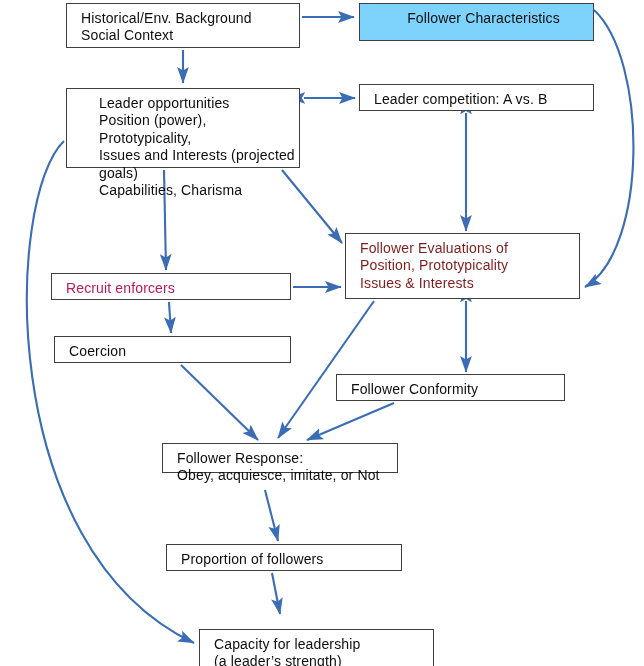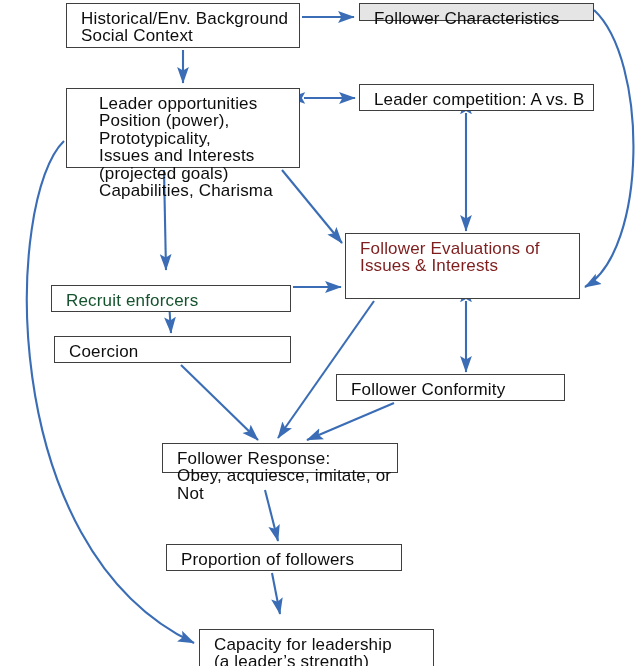--- a/index.html
+++ b/index.html
@@ -21,21 +21,21 @@
     top: 0;
     width: 644px;
     height: 666px;
   }
   .node {
     position: absolute;
     box-sizing: border-box;
     border: 1.3px solid #3f3f3f;
     background: #ffffff;
     color: #0d0d0d;
-    font-size: 17px;
+    font-size: 14px;
     line-height: 17.4px;
     padding: 6px 0 6px 14px;
     z-index: 2;
     white-space: pre-line;
     letter-spacing: 0.01em;
   }
   .node span {
     display: block;
   }
 </style>
@@ -68,25 +68,25 @@
         <path d="M 394 403 L 307 440" stroke="#3a6db5" marker-end="url(#arrow-end)"></path>
         <path d="M 265 490 L 278 541" stroke="#3a6db5" marker-end="url(#arrow-end)"></path>
         <path d="M 272 573 L 280 614" stroke="#3a6db5" marker-end="url(#arrow-end)"></path>
         <path d="M 64 141 C 6 196 -6 548 194 643" stroke="#3a6db5" marker-end="url(#arrow-end)"></path>
         <path d="M 594 10 C 648 60 648 250 585 287" stroke="#3a6db5" marker-end="url(#arrow-end)"></path>
       </g>
   </svg>
 
   <div id="node-layer">
       <div class="node" style="left: 66px; top: 3px; width: 234px; height: 45px; border-color: rgb(63, 63, 63); background: rgb(255, 255, 255); color: rgb(13, 13, 13);"><span>Historical/Env. Background</span><span>Social Context</span></div>
-      <div class="node" style="left: 359px; top: 3px; width: 235px; height: 18px; border-color: rgb(63, 63, 63); background: #e5e5e5; color: rgb(13, 13, 13);"><span>Follower Characteristics</span></div>
+      <div class="node" style="left: 359px; top: 3px; width: 235px; height: 38px; border-color: rgb(63, 63, 63); background: #7dd3fc; color: rgb(13, 13, 13); text-align: center;"><span>Follower Characteristics</span></div>
       <div class="node" style="left: 66px; top: 88px; width: 234px; height: 80px; border-color: rgb(63, 63, 63); background: rgb(255, 255, 255); color: rgb(13, 13, 13); padding-left: 32px;"><span>Leader opportunities</span><span>Position (power), Prototypicality,</span><span>Issues and Interests (projected goals)</span><span>Capabilities, Charisma</span></div>
       <div class="node" style="left: 359px; top: 84px; width: 235px; height: 27px; border-color: rgb(63, 63, 63); background: rgb(255, 255, 255); color: rgb(13, 13, 13);"><span>Leader competition: A vs. B</span></div>
-      <div class="node" style="left: 345px; top: 233px; width: 235px; height: 66px; border-color: rgb(63, 63, 63); background: rgb(255, 255, 255); color: #7f1d1d;"><span>Follower Evaluations of</span><span>Issues &amp; Interests</span></div>
-      <div class="node" style="left: 51px; top: 273px; width: 240px; height: 27px; border-color: rgb(63, 63, 63); background: rgb(255, 255, 255); color: #14532d; margin-top: 12px;"><span>Recruit enforcers</span></div>
+      <div class="node" style="left: 345px; top: 233px; width: 235px; height: 66px; border-color: rgb(63, 63, 63); background: rgb(255, 255, 255); color: #7f1d1d;"><span>Follower Evaluations of</span><span>Position, Prototypicality</span><span>Issues &amp; Interests</span></div>
+      <div class="node" style="left: 51px; top: 273px; width: 240px; height: 27px; border-color: rgb(63, 63, 63); background: rgb(255, 255, 255); color: #be185d;"><span>Recruit enforcers</span></div>
       <div class="node" style="left: 54px; top: 336px; width: 237px; height: 27px; border-color: rgb(63, 63, 63); background: rgb(255, 255, 255); color: rgb(13, 13, 13);"><span>Coercion</span></div>
       <div class="node" style="left: 336px; top: 374px; width: 229px; height: 27px; border-color: rgb(63, 63, 63); background: rgb(255, 255, 255); color: rgb(13, 13, 13);"><span>Follower Conformity</span></div>
       <div class="node" style="left: 162px; top: 443px; width: 236px; height: 30px; border-color: rgb(63, 63, 63); background: rgb(255, 255, 255); color: rgb(13, 13, 13);"><span>Follower Response:</span><span>Obey, acquiesce, imitate, or Not</span></div>
       <div class="node" style="left: 166px; top: 544px; width: 236px; height: 27px; border-color: rgb(63, 63, 63); background: rgb(255, 255, 255); color: rgb(13, 13, 13);"><span>Proportion of followers</span></div>
       <div class="node" style="left: 199px; top: 629px; width: 235px; height: 45px; border-color: rgb(63, 63, 63); background: rgb(255, 255, 255); color: rgb(13, 13, 13);"><span>Capacity for leadership</span><span>(a leader’s strength)</span></div>
     </div>
 
 </div>
 
 </body></html>

